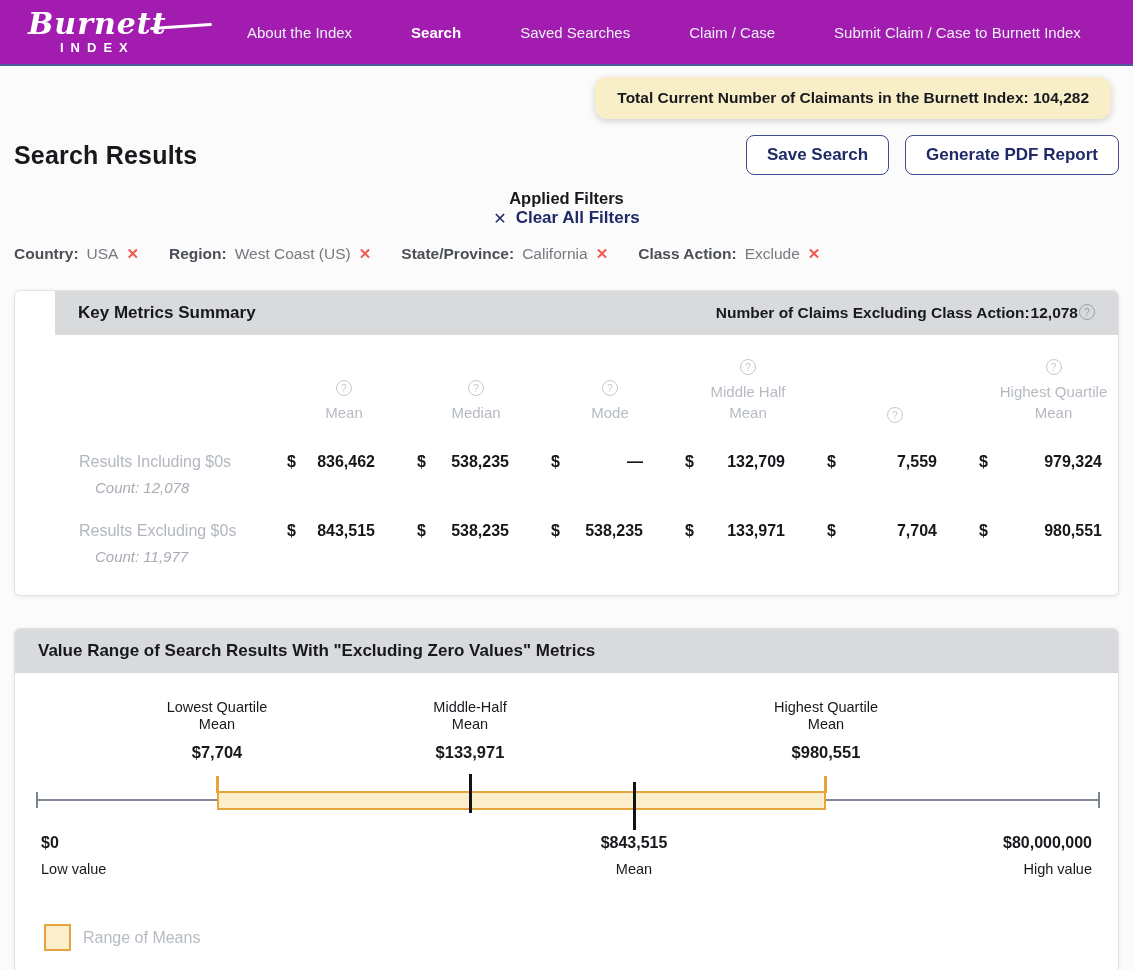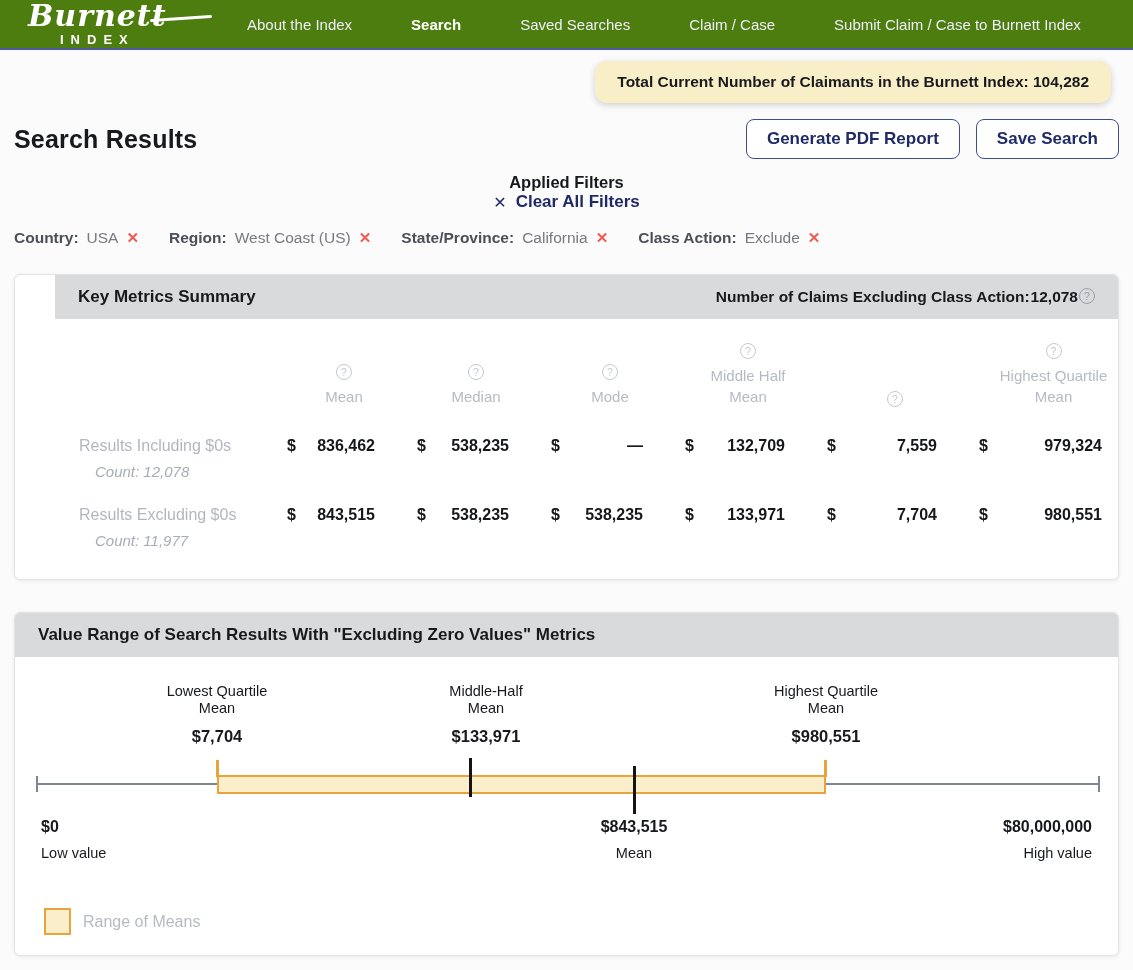--- a/index.html
+++ b/index.html
@@ -5,22 +5,22 @@
   * { margin: 0; padding: 0; box-sizing: border-box; }
   html, body { width: 1133px; height: 970px; overflow: hidden; }
   body {
     font-family: "Liberation Sans", sans-serif;
     background: #fbfbfc;
     color: #17191d;
   }
 
   
   .navbar {
-    height: 50px;
-    background: #4d7c0f;
+    height: 66px;
+    background: #a21caf;
     border-bottom: 2px solid #4d5a9b;
     display: flex;
     align-items: center;
   }
   .logo {
     margin-left: 28px;
     width: 162px;
     position: relative;
     color: #ffffff;
   }
@@ -268,22 +268,22 @@
 
 <main class="main">
 
   <div class="banner-row">
     <div class="banner">Total Current Number of Claimants in the Burnett Index: 104,282</div>
   </div>
 
   <div class="title-row">
     <h1 class="page-title">Search Results</h1>
     <div class="actions">
+      <button class="btn">Save Search</button>
       <button class="btn">Generate PDF Report</button>
-      <button class="btn">Save Search</button>
     </div>
   </div>
 
   <div class="filters-head-row">
     <div class="applied-filters">Applied Filters</div>
     <div class="clear-all">
       <span class="x">✕</span>
       <span>Clear All Filters</span>
     </div>
   </div>
@@ -415,21 +415,21 @@
     <div class="chart">
 
       <div class="marker-group" style="left:202px; top:26px;">
         <div class="marker-name">
           <div>Lowest Quartile</div>
           <div>Mean</div>
         </div>
         <div class="marker-value">$7,704</div>
       </div>
 
-      <div class="marker-group" style="left:471px; top:26px;">
+      <div class="marker-group" style="left:455px; top:26px;">
         <div class="marker-name">
           <div>Middle-Half</div>
           <div>Mean</div>
         </div>
         <div class="marker-value">$133,971</div>
       </div>
 
       <div class="marker-group" style="left:811px; top:26px;">
         <div class="marker-name">
           <div>Highest Quartile</div>

